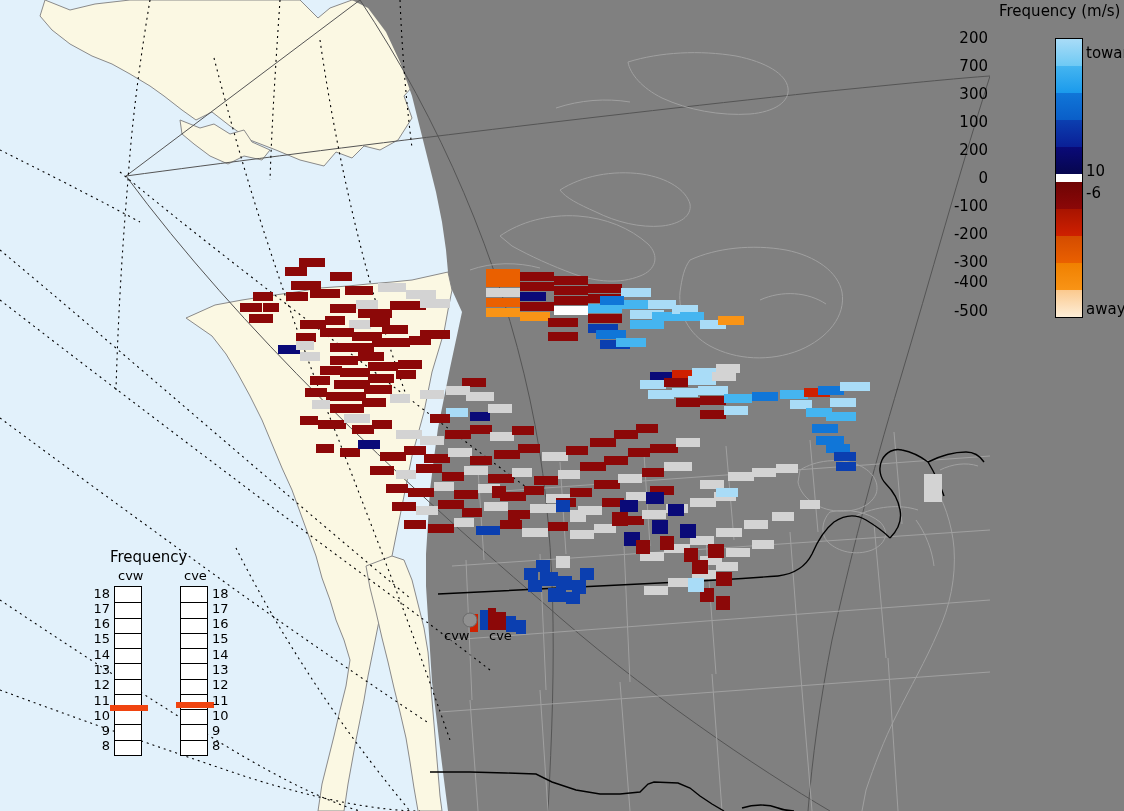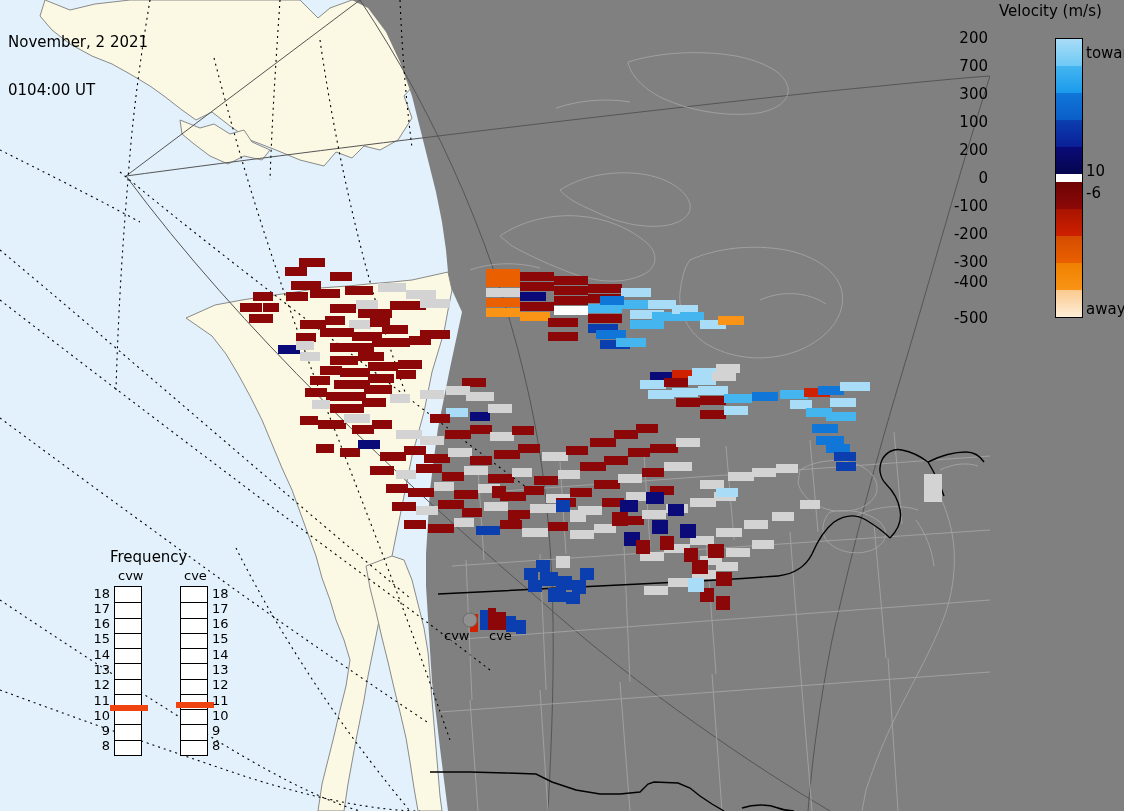--- a/index.html
+++ b/index.html
@@ -445,24 +445,20 @@
         <div class="cell" style="left: 470px; top: 614px; width: 8px; height: 18px; background: rgb(207, 32, 0);"></div>
         <div class="cell" style="left: 496px; top: 612px; width: 10px; height: 18px; background: rgb(140, 8, 8);"></div>
         <div class="cell" style="left: 506px; top: 616px; width: 10px; height: 16px; background: rgb(11, 63, 176);"></div>
         <div class="cell" style="left: 516px; top: 620px; width: 10px; height: 14px; background: rgb(11, 63, 176);"></div>
       </div>
 
     <svg style="position:absolute;left:0;top:0;" width="990" height="811">
       <circle cx="470" cy="620" r="7" fill="#909090" stroke="#6a6a6a" stroke-width="1"></circle>
     </svg>
 
-    <div id="timestamp">
-      <div>November, 2 2021</div>
-      <div>0104:00 UT</div>
-    </div>
 
     <div class="site-label" style="left:444px;top:629px;">cvw</div>
     <div class="site-label" style="left:489px;top:629px;">cve</div>
 
     <div id="freq-panel">
       <div id="freq-title">Frequency</div>
 
       <div class="gauge-name" style="left:22px;">cvw</div>
       <div class="gauge-name" style="left:88px;">cve</div>
 
@@ -516,21 +512,21 @@
           <div class="gtick" style="left: 116px; top: 130.273px; width: 18px; text-align: left;">12</div>
           <div class="gtick" style="left: 116px; top: 145.545px; width: 18px; text-align: left;">11</div>
           <div class="gtick" style="left: 116px; top: 160.818px; width: 18px; text-align: left;">10</div>
           <div class="gtick" style="left: 116px; top: 176.091px; width: 18px; text-align: left;">9</div>
           <div class="gtick" style="left: 116px; top: 191.364px; width: 18px; text-align: left;">8</div>
         </div>
     </div>
   </div>
 
   <div id="colorbar-panel">
-    <div id="cb-title">Velocity (m/s)</div>
+    <div id="cb-title">Frequency (m/s)</div>
     <div id="cb-bar">
         <div class="cb-seg" style="top: 0px; height: 27px; background: linear-gradient(rgb(169, 220, 247), rgb(110, 201, 244));"></div>
         <div class="cb-line" style="top: 27px;"></div>
         <div class="cb-seg" style="top: 27px; height: 27px; background: linear-gradient(rgb(69, 181, 240), rgb(26, 154, 236));"></div>
         <div class="cb-line" style="top: 54px;"></div>
         <div class="cb-seg" style="top: 54px; height: 27px; background: linear-gradient(rgb(16, 118, 216), rgb(10, 94, 200));"></div>
         <div class="cb-line" style="top: 81px;"></div>
         <div class="cb-seg" style="top: 81px; height: 27px; background: linear-gradient(rgb(11, 63, 176), rgb(10, 31, 150));"></div>
         <div class="cb-line" style="top: 108px;"></div>
         <div class="cb-seg" style="top: 108px; height: 27px; background: linear-gradient(rgb(10, 10, 120), rgb(6, 6, 78));"></div>
@@ -551,21 +547,21 @@
         <div class="cb-tick" style="top: 29px;">200</div>
         <div class="cb-tick" style="top: 57px;">700</div>
         <div class="cb-tick" style="top: 85px;">300</div>
         <div class="cb-tick" style="top: 113px;">100</div>
         <div class="cb-tick" style="top: 141px;">200</div>
         <div class="cb-tick" style="top: 169px;">0</div>
         <div class="cb-tick" style="top: 197px;">-100</div>
         <div class="cb-tick" style="top: 225px;">-200</div>
         <div class="cb-tick" style="top: 253px;">-300</div>
         <div class="cb-tick" style="top: 273px;">-400</div>
-        <div class="cb-tick" style="top: 309px;">-500</div>
+        <div class="cb-tick" style="top: 302px;">-500</div>
       </div>
     <div class="cb-side" style="top:44px;">toward</div>
     <div class="cb-side" style="top:162px;">10</div>
     <div class="cb-side" style="top:184px;">-6</div>
     <div class="cb-side" style="top:300px;">away</div>
   </div>
 
 </div>
 
 </body></html>

